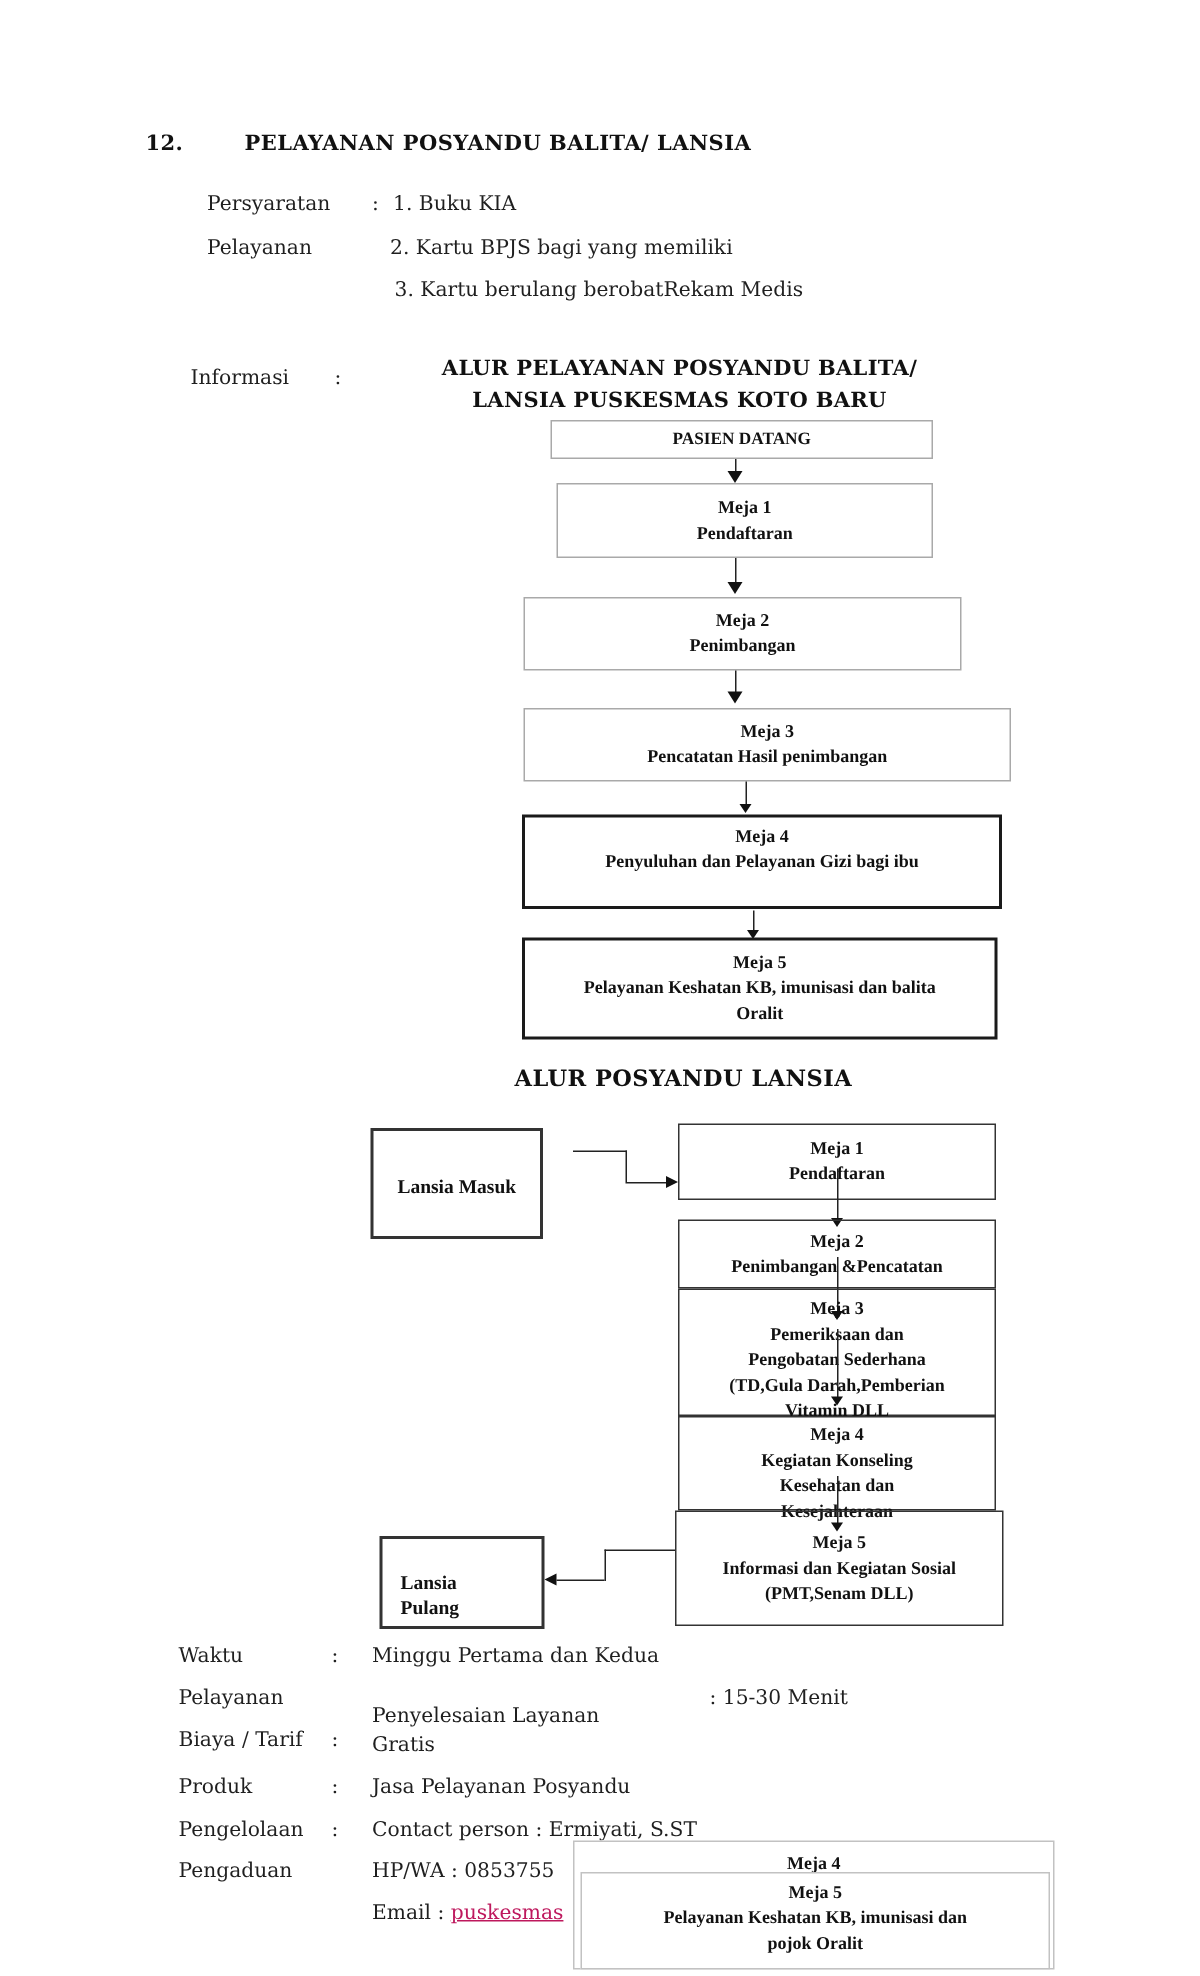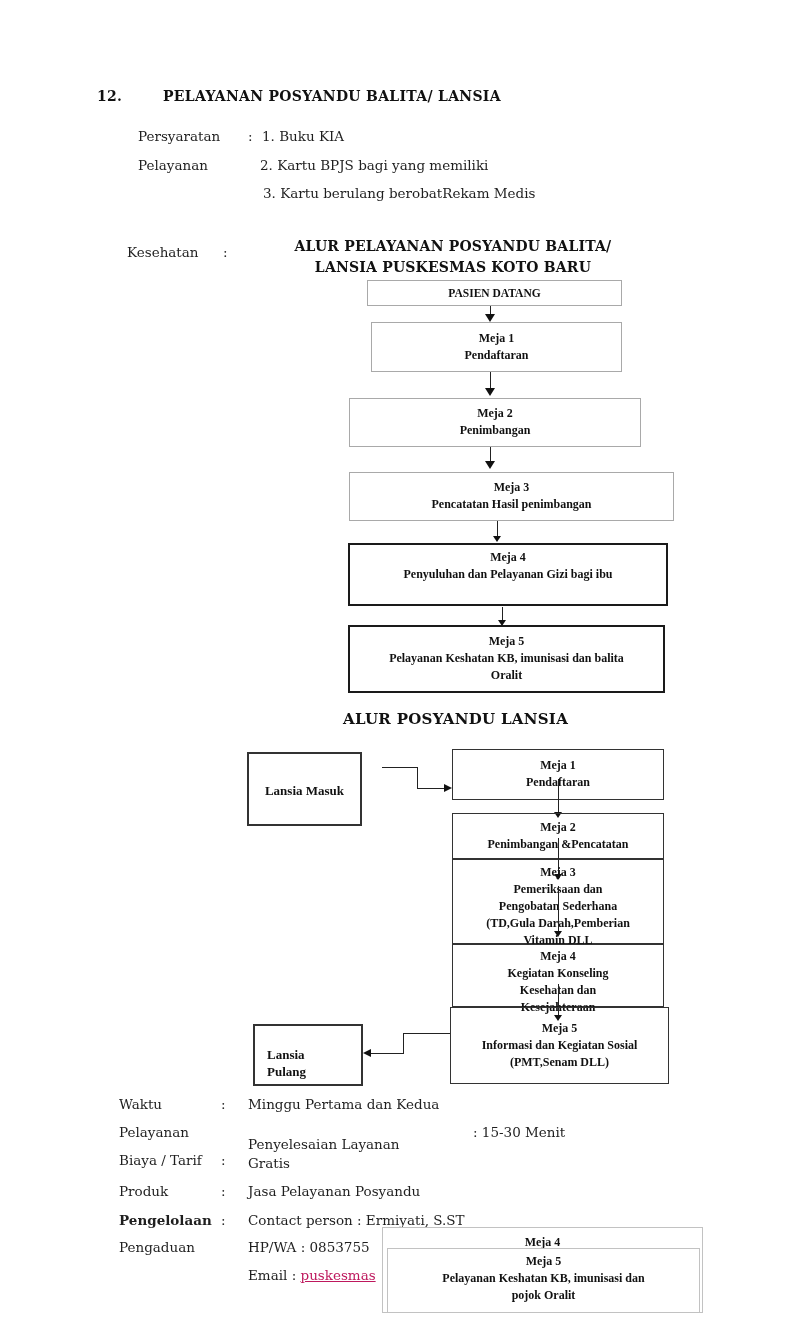--- a/index.html
+++ b/index.html
@@ -32,21 +32,21 @@
   <div class="hd" style="left:97px;top:88px;">12.</div>
   <div class="hd" style="left:163px;top:88px;">PELAYANAN POSYANDU BALITA/ LANSIA</div>
 
   <div class="lbl" style="left:138px;top:127px;">Persyaratan</div>
   <div class="lbl" style="left:138px;top:156px;">Pelayanan</div>
   <div class="lbl" style="left:248px;top:127px;">:</div>
   <div class="lbl" style="left:262px;top:127px;">1. Buku KIA</div>
   <div class="lbl" style="left:260px;top:156px;">2. Kartu BPJS bagi yang memiliki</div>
   <div class="lbl" style="left:263px;top:184px;">3. Kartu berulang berobatRekam Medis</div>
 
-  <div class="lbl" style="left:127px;top:243px;">Kesehatan</div>
+  <div class="lbl" style="left:127px;top:243px;">Informasi</div>
   <div class="lbl" style="left:223px;top:243px;">:</div>
   <div class="ctitle" style="left:283px;top:236px;width:340px;">
     <div>ALUR PELAYANAN POSYANDU BALITA/</div>
     <div>LANSIA PUSKESMAS KOTO BARU</div>
   </div>
 
   <div class="box b-light" style="left:367px;top:280px;width:255px;height:26px;line-height:24px;font-size:11.5px;">
     <span>PASIEN DATANG</span>
   </div>
 
@@ -164,21 +164,21 @@
   <div class="lbl" style="left:473px;top:1123px;">: 15-30 Menit</div>
 
   <div class="lbl" style="left:119px;top:1151px;">Biaya / Tarif</div>
   <div class="lbl" style="left:221px;top:1151px;">:</div>
   <div class="lbl" style="left:248px;top:1154px;">Gratis</div>
 
   <div class="lbl" style="left:119px;top:1182px;">Produk</div>
   <div class="lbl" style="left:221px;top:1182px;">:</div>
   <div class="lbl" style="left:248px;top:1182px;">Jasa Pelayanan Posyandu</div>
 
-  <div class="lbl" style="left:119px;top:1211px;font-weight:bold;">Pengelolaan</div>
+  <div class="lbl" style="left:119px;top:1211px;">Pengelolaan</div>
   <div class="lbl" style="left:221px;top:1211px;">:</div>
   <div class="lbl" style="left:248px;top:1211px;">Contact person : Ermiyati, S.ST</div>
 
   <div class="lbl" style="left:119px;top:1238px;">Pengaduan</div>
   <div class="lbl" style="left:248px;top:1238px;">HP/WA : 0853755</div>
 
   <div class="lbl" style="left:248px;top:1266px;">
     <span>Email :</span>
     <a class="email" href="#">puskesmas</a>
   </div>

